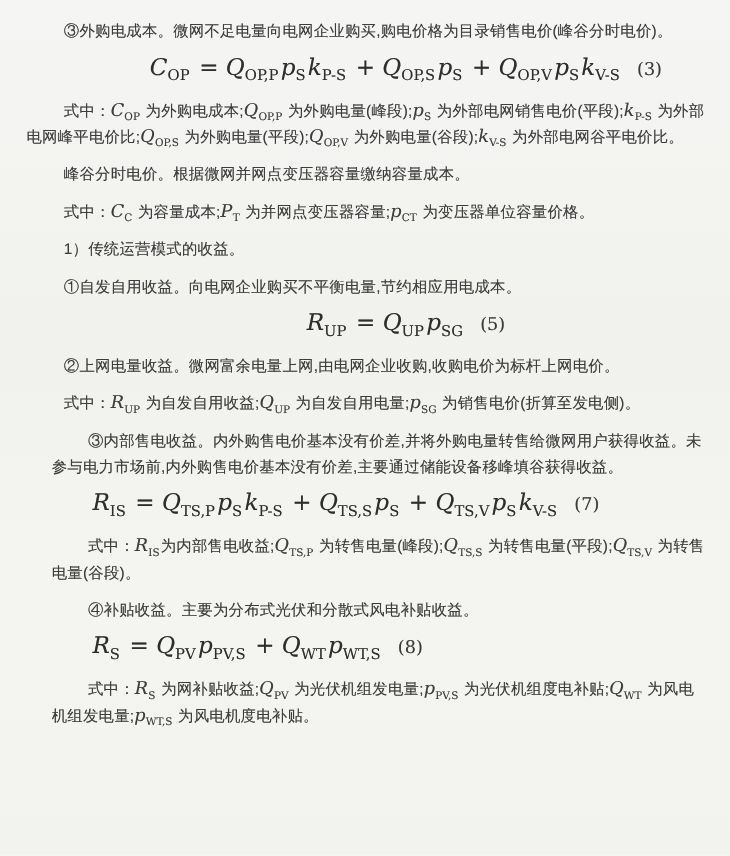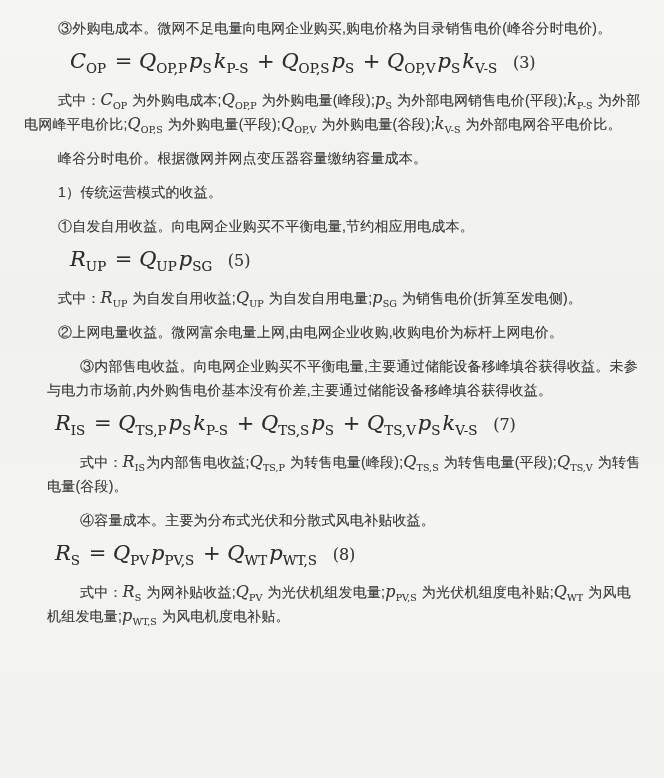--- a/index.html
+++ b/index.html
@@ -26,22 +26,22 @@
   .p2 { margin-left: 47px; margin-right: 4px; text-indent: 33px; }
   
   .formula {
     font-family: "DejaVu Serif", "Liberation Serif", serif;
     font-size: 21px;
     line-height: 30px;
     margin-top: 6px;
     color: #2d2d2d;
     white-space: nowrap;
   }
-  .f1 { margin-left: 70px; }
-  .f2 { margin-left: 55px; }
+  .f1 { margin-left: 90px; text-align: center; }
+  .f2 { margin-left: 84px; }
   .page > div:first-child { margin-top: 0; }
   
   .v {
     font-family: "DejaVu Serif", "Liberation Serif", serif;
     font-style: italic;
   }
   .para .v { font-size: 16px; line-height: 0; }
   sub.ms {
     font-family: "DejaVu Serif", "Liberation Serif", serif;
     font-style: normal;
@@ -61,25 +61,26 @@
 </head>
 <body>
 
 <div class="page">
 
   <div>
       <div class="para p1">③外购电成本。微网不足电量向电网企业购买,购电价格为目录销售电价(峰谷分时电价)。</div>
       <div class="formula f1"><i class="v">C</i><sub class="ms">OP</sub> = <i class="v">Q</i><sub class="ms">OP,P</sub><i class="v">p</i><sub class="ms">S</sub><i class="v">k</i><sub class="ms">P-S</sub> + <i class="v">Q</i><sub class="ms">OP,S</sub><i class="v">p</i><sub class="ms">S</sub> + <i class="v">Q</i><sub class="ms">OP,V</sub><i class="v">p</i><sub class="ms">S</sub><i class="v">k</i><sub class="ms">V-S</sub> <span class="eqnum">(3)</span></div>
       <div class="para p1">式中：<i class="v">C</i><sub class="ms">OP</sub> 为外购电成本;<i class="v">Q</i><sub class="ms">OP,P</sub> 为外购电量(峰段);<i class="v">p</i><sub class="ms">S</sub> 为外部电网销售电价(平段);<i class="v">k</i><sub class="ms">P-S</sub> 为外部电网峰平电价比;<i class="v">Q</i><sub class="ms">OP,S</sub> 为外购电量(平段);<i class="v">Q</i><sub class="ms">OP,V</sub> 为外购电量(谷段);<i class="v">k</i><sub class="ms">V-S</sub> 为外部电网谷平电价比。</div>
       <div class="para p1">峰谷分时电价。根据微网并网点变压器容量缴纳容量成本。</div>
+      <div class="para p1">式中：<i class="v">C</i><sub class="ms">C</sub> 为容量成本;<i class="v">P</i><sub class="ms">T</sub> 为并网点变压器容量;<i class="v">p</i><sub class="ms">CT</sub> 为变压器单位容量价格。</div>
       <div class="para p1">1）传统运营模式的收益。</div>
       <div class="para p1">①自发自用收益。向电网企业购买不平衡电量,节约相应用电成本。</div>
       <div class="formula f1"><i class="v">R</i><sub class="ms">UP</sub> = <i class="v">Q</i><sub class="ms">UP</sub><i class="v">p</i><sub class="ms">SG</sub> <span class="eqnum">(5)</span></div>
+      <div class="para p1">②上网电量收益。微网富余电量上网,由电网企业收购,收购电价为标杆上网电价。</div>
       <div class="para p1">式中：<i class="v">R</i><sub class="ms">UP</sub> 为自发自用收益;<i class="v">Q</i><sub class="ms">UP</sub> 为自发自用电量;<i class="v">p</i><sub class="ms">SG</sub> 为销售电价(折算至发电侧)。</div>
-      <div class="para p1">②上网电量收益。微网富余电量上网,由电网企业收购,收购电价为标杆上网电价。</div>
-      <div class="para p2">③内部售电收益。向电网企业购买不平衡电量,主要通过储能设备移峰填谷获得收益。未参与电力市场前,内外购售电价基本没有价差,主要通过储能设备移峰填谷获得收益。</div>
+      <div class="para p2">③内部售电收益。内外购售电价基本没有价差,并将外购电量转售给微网用户获得收益。未参与电力市场前,内外购售电价基本没有价差,主要通过储能设备移峰填谷获得收益。</div>
       <div class="formula f2"><i class="v">R</i><sub class="ms">IS</sub> = <i class="v">Q</i><sub class="ms">TS,P</sub><i class="v">p</i><sub class="ms">S</sub><i class="v">k</i><sub class="ms">P-S</sub> + <i class="v">Q</i><sub class="ms">TS,S</sub><i class="v">p</i><sub class="ms">S</sub> + <i class="v">Q</i><sub class="ms">TS,V</sub><i class="v">p</i><sub class="ms">S</sub><i class="v">k</i><sub class="ms">V-S</sub> <span class="eqnum">(7)</span></div>
       <div class="para p2">式中：<i class="v">R</i><sub class="ms">IS</sub>为内部售电收益;<i class="v">Q</i><sub class="ms">TS,P</sub> 为转售电量(峰段);<i class="v">Q</i><sub class="ms">TS,S</sub> 为转售电量(平段);<i class="v">Q</i><sub class="ms">TS,V</sub> 为转售电量(谷段)。</div>
-      <div class="para p2">④容量成本。主要为分布式光伏和分散式风电补贴收益。</div>
+      <div class="para p2">④补贴收益。主要为分布式光伏和分散式风电补贴收益。</div>
       <div class="formula f2"><i class="v">R</i><sub class="ms">S</sub> = <i class="v">Q</i><sub class="ms">PV</sub><i class="v">p</i><sub class="ms">PV,S</sub> + <i class="v">Q</i><sub class="ms">WT</sub><i class="v">p</i><sub class="ms">WT,S</sub> <span class="eqnum">(8)</span></div>
       <div class="para p2">式中：<i class="v">R</i><sub class="ms">S</sub> 为网补贴收益;<i class="v">Q</i><sub class="ms">PV</sub> 为光伏机组发电量;<i class="v">p</i><sub class="ms">PV,S</sub> 为光伏机组度电补贴;<i class="v">Q</i><sub class="ms">WT</sub> 为风电机组发电量;<i class="v">p</i><sub class="ms">WT,S</sub> 为风电机度电补贴。</div>
     </div>
 </div>
 
 </body></html>

